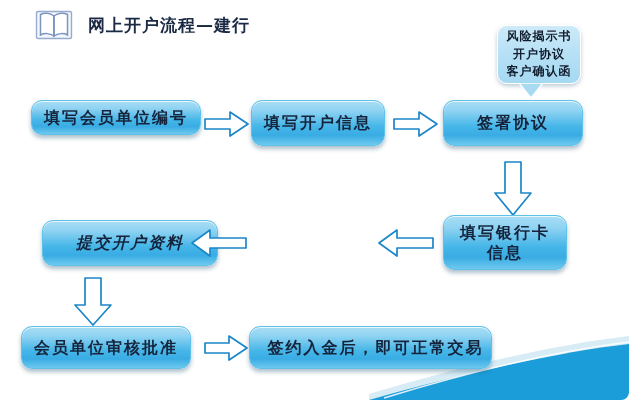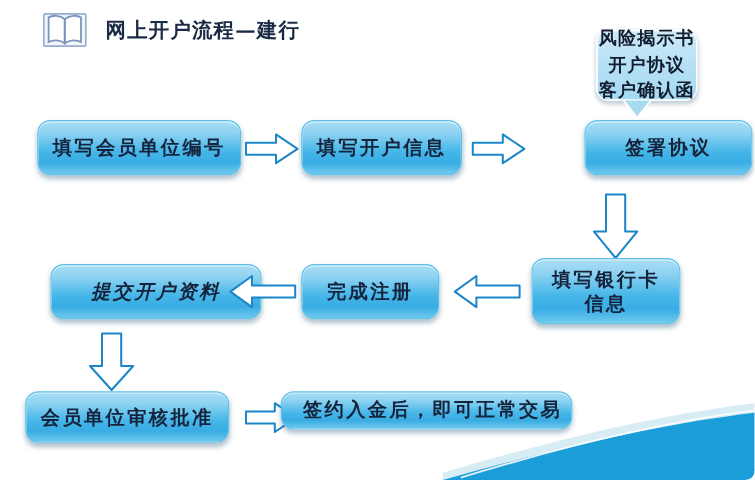--- a/index.html
+++ b/index.html
@@ -88,21 +88,21 @@
     border-radius: 10px;
     background: linear-gradient(180deg, #cdeaf8 0%, #b6e0f5 50%, #a5d9f2 100%);
     border: 1px solid #ffffff;
     box-shadow: 0 2px 4px rgba(60,100,130,0.35);
     display: flex;
     align-items: center;
     justify-content: center;
   }
   .callout .ctext {
     font-family: "DejaVu Serif", "Liberation Serif", serif;
-    font-size: 15px;
+    font-size: 12px;
     font-weight: bold;
     color: #121d2e;
     line-height: 1.45;
     letter-spacing: 1px;
     text-align: center;
     white-space: pre-line;
   }
   .callout-tail {
     position: absolute;
     width: 26px;
@@ -143,63 +143,60 @@
     <span class="ctext">风险揭示书
 开户协议
 客户确认函</span>
   </div>
   <span class="callout-tail" style="position:absolute; left:518px; top:83px;">
     <svg width="26" height="16" viewBox="0 0 26 16" xmlns="http://www.w3.org/2000/svg">
       <path d="M 1 0 L 25 0 L 13 15 Z" fill="#a8daf1" stroke="#ffffff" stroke-width="1.4"></path>
     </svg>
   </span>
 
-  <div class="pbox" style="left:31px; top:100px; width:170px; height:46px;">
+  <div class="pbox" style="left:31px; top:100px; width:170px; height:35px;">
     <span class="lbl">填写会员单位编号</span>
   </div>
 
   <span class="arrow" style="left:203px; top:110px;">
     <svg width="48" height="28" viewBox="0 0 48 28" xmlns="http://www.w3.org/2000/svg">
       <path d="M 2 9 L 27 9 L 27 2 L 45 14 L 27 26 L 27 19 L 2 19 Z" fill="#ffffff" stroke="#1b86c8" stroke-width="1.7" stroke-linejoin="round"></path>
     </svg>
   </span>
 
   <div class="pbox" style="left:251px; top:100px; width:134px; height:46px;justify-content:center;">
     <span class="lbl">填写开户信息</span>
   </div>
 
   <span class="arrow" style="left:392px; top:110px;">
     <svg width="48" height="28" viewBox="0 0 48 28" xmlns="http://www.w3.org/2000/svg">
       <path d="M 2 9 L 27 9 L 27 2 L 45 14 L 27 26 L 27 19 L 2 19 Z" fill="#ffffff" stroke="#1b86c8" stroke-width="1.7" stroke-linejoin="round"></path>
     </svg>
   </span>
 
-  <div class="pbox" style="left:443px; top:100px; width:140px; height:46px;margin-left:44px;">
+  <div class="pbox" style="left:443px; top:100px; width:140px; height:46px;">
     <span class="lbl">签署协议</span>
   </div>
 
   <span class="arrow" style="left:492px; top:160px;">
     <svg width="42" height="58" viewBox="0 0 42 58" xmlns="http://www.w3.org/2000/svg">
       <path d="M 13 2 L 29 2 L 29 33 L 39 33 L 21 55 L 3 33 L 13 33 Z" fill="#ffffff" stroke="#1b86c8" stroke-width="1.7" stroke-linejoin="round"></path>
     </svg>
   </span>
 
   <div class="pbox" style="left:42px; top:220px; width:176px; height:46px;font-style:italic;">
     <span class="lbl">提交开户资料</span>
   </div>
 
   <span class="arrow" style="left:190px; top:228px;">
     <svg width="58" height="30" viewBox="0 0 58 30" xmlns="http://www.w3.org/2000/svg">
       <path d="M 56 10 L 20 10 L 20 2 L 2 15 L 20 28 L 20 20 L 56 20 Z" fill="#ffffff" stroke="#1b86c8" stroke-width="1.7" stroke-linejoin="round"></path>
     </svg>
   </span>
 
-  <div class="pbox" style="left:251px; top:220px; width:115px; height:46px;">
-    <span class="lbl">完成注册</span>
-  </div>
 
   <span class="arrow" style="left:377px; top:228px;">
     <svg width="58" height="30" viewBox="0 0 58 30" xmlns="http://www.w3.org/2000/svg">
       <path d="M 56 10 L 20 10 L 20 2 L 2 15 L 20 28 L 20 20 L 56 20 Z" fill="#ffffff" stroke="#1b86c8" stroke-width="1.7" stroke-linejoin="round"></path>
     </svg>
   </span>
 
   <div class="pbox" style="left:443px; top:215px; width:124px; height:55px;">
     <span class="lbl">填写银行卡
 信息</span>
@@ -214,17 +211,17 @@
   <div class="pbox" style="left:21px; top:326px; width:170px; height:43px;">
     <span class="lbl">会员单位审核批准</span>
   </div>
 
   <span class="arrow" style="left:203px; top:334px;">
     <svg width="46" height="28" viewBox="0 0 46 28" xmlns="http://www.w3.org/2000/svg">
       <path d="M 2 9 L 26 9 L 26 2 L 44 14 L 26 26 L 26 19 L 2 19 Z" fill="#ffffff" stroke="#1b86c8" stroke-width="1.7" stroke-linejoin="round"></path>
     </svg>
   </span>
 
-  <div class="pbox" style="left:234px; top:326px; width:243px; height:32px;padding-left:10px;">
+  <div class="pbox" style="left:249px; top:326px; width:243px; height:43px;padding-left:10px;">
     <span class="lbl">签约入金后，即可正常交易</span>
   </div>
 
 </div>
 
 </body></html>

